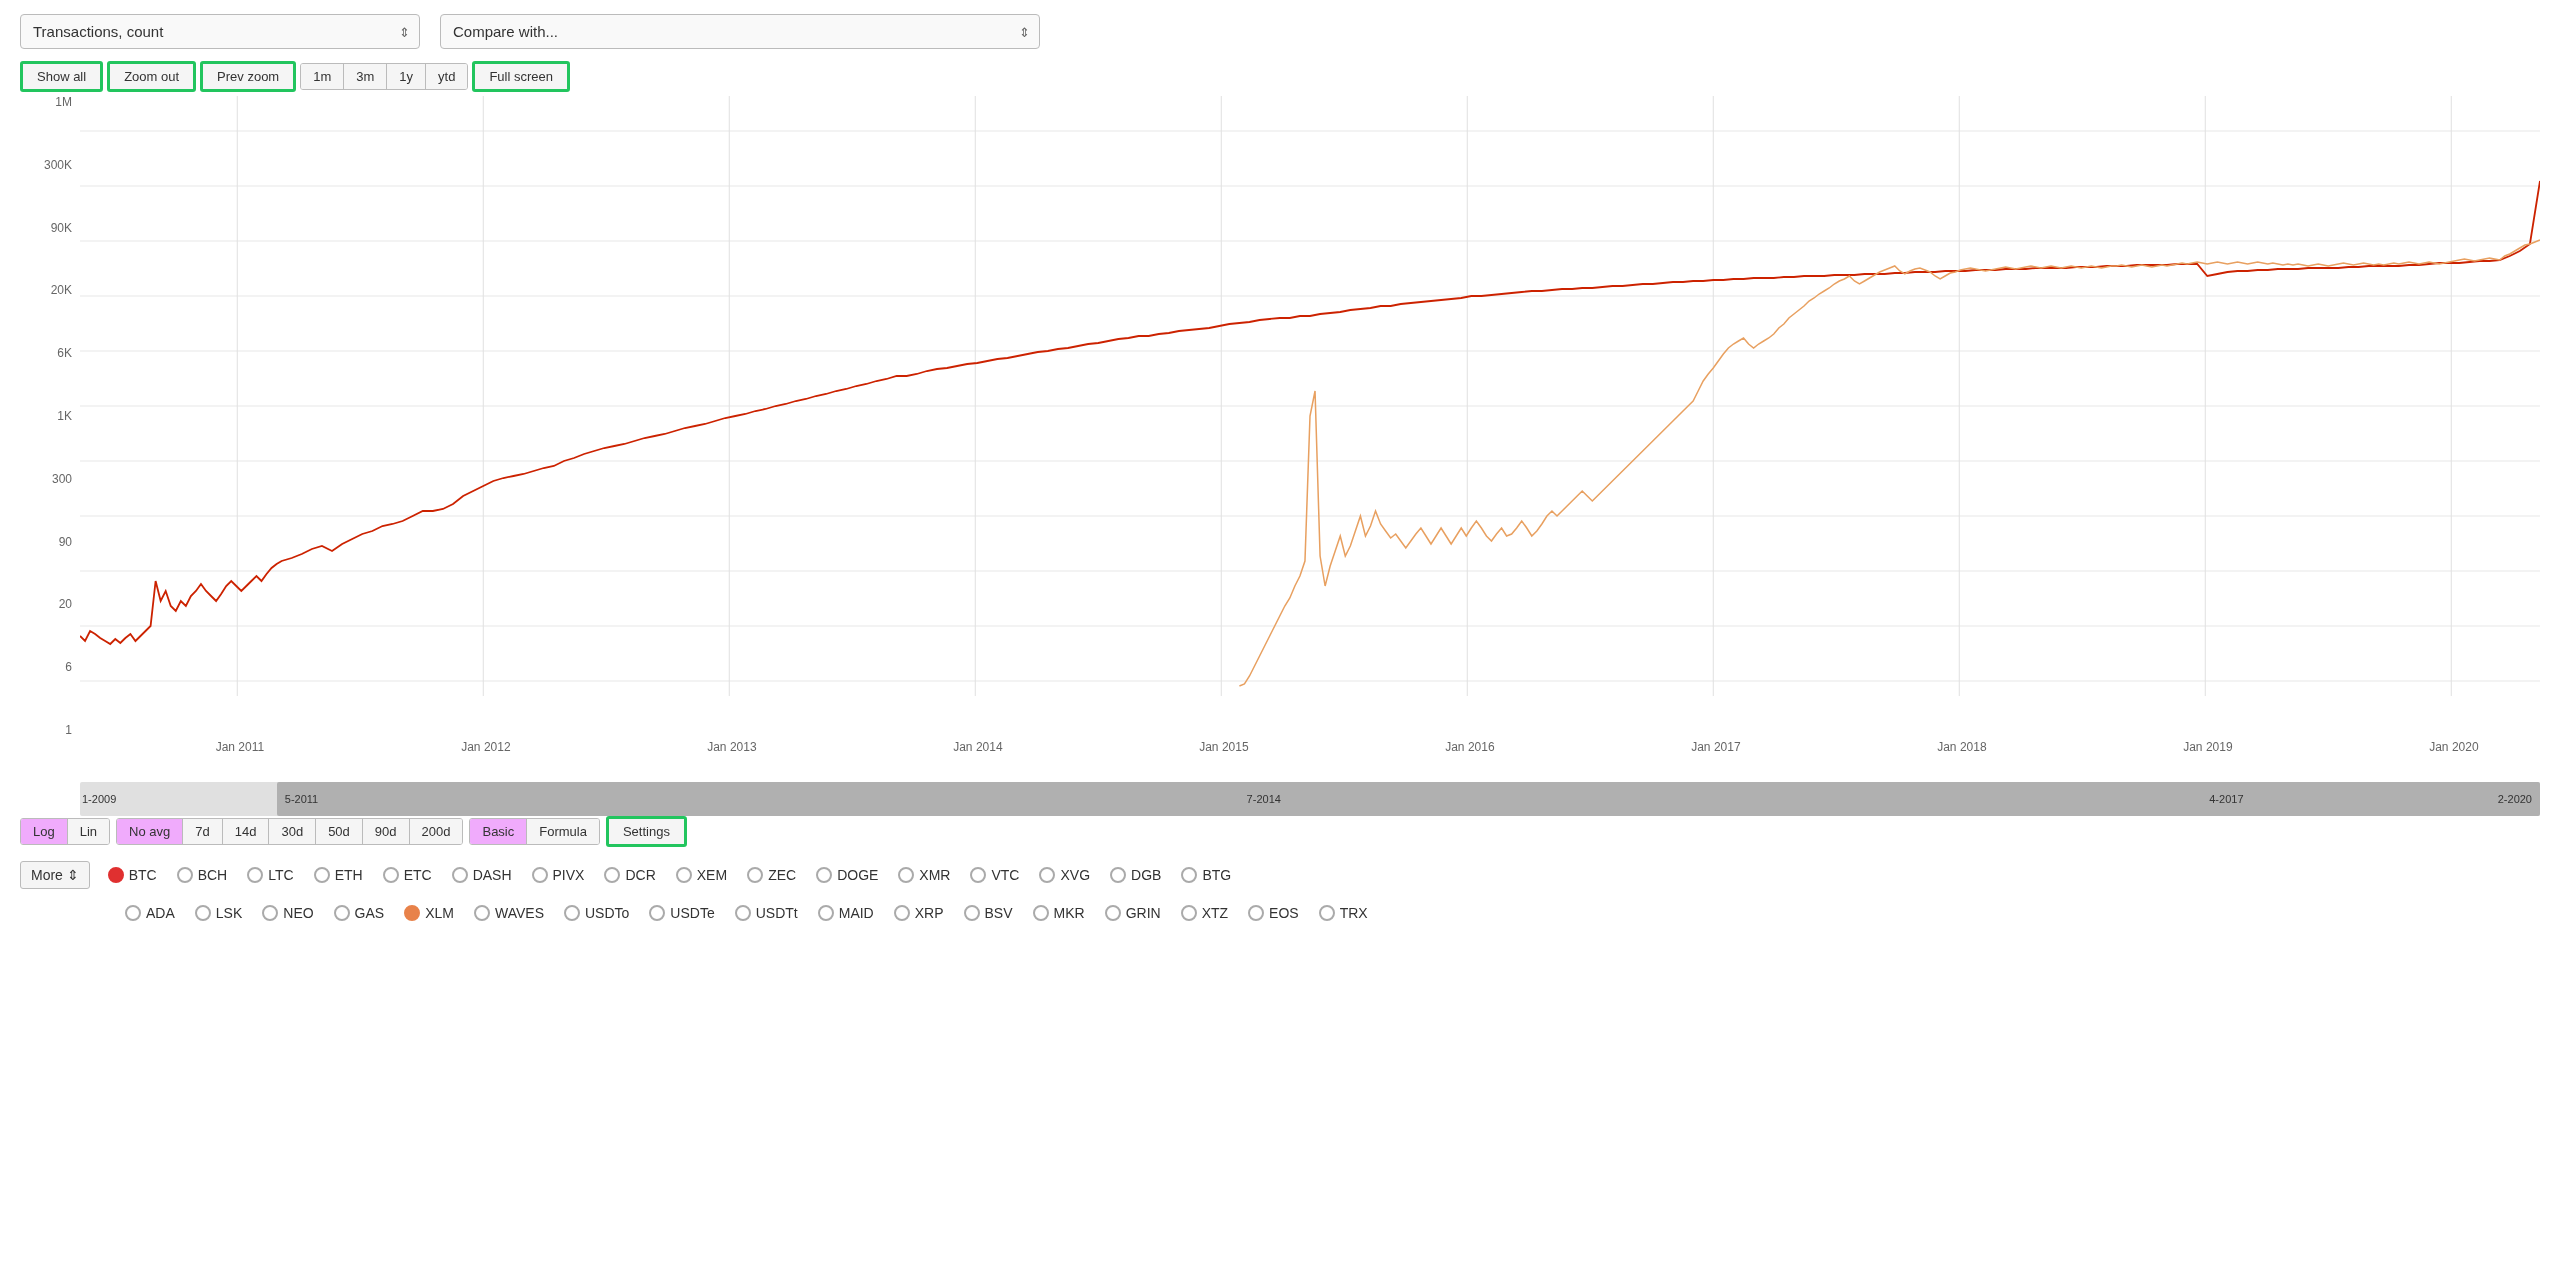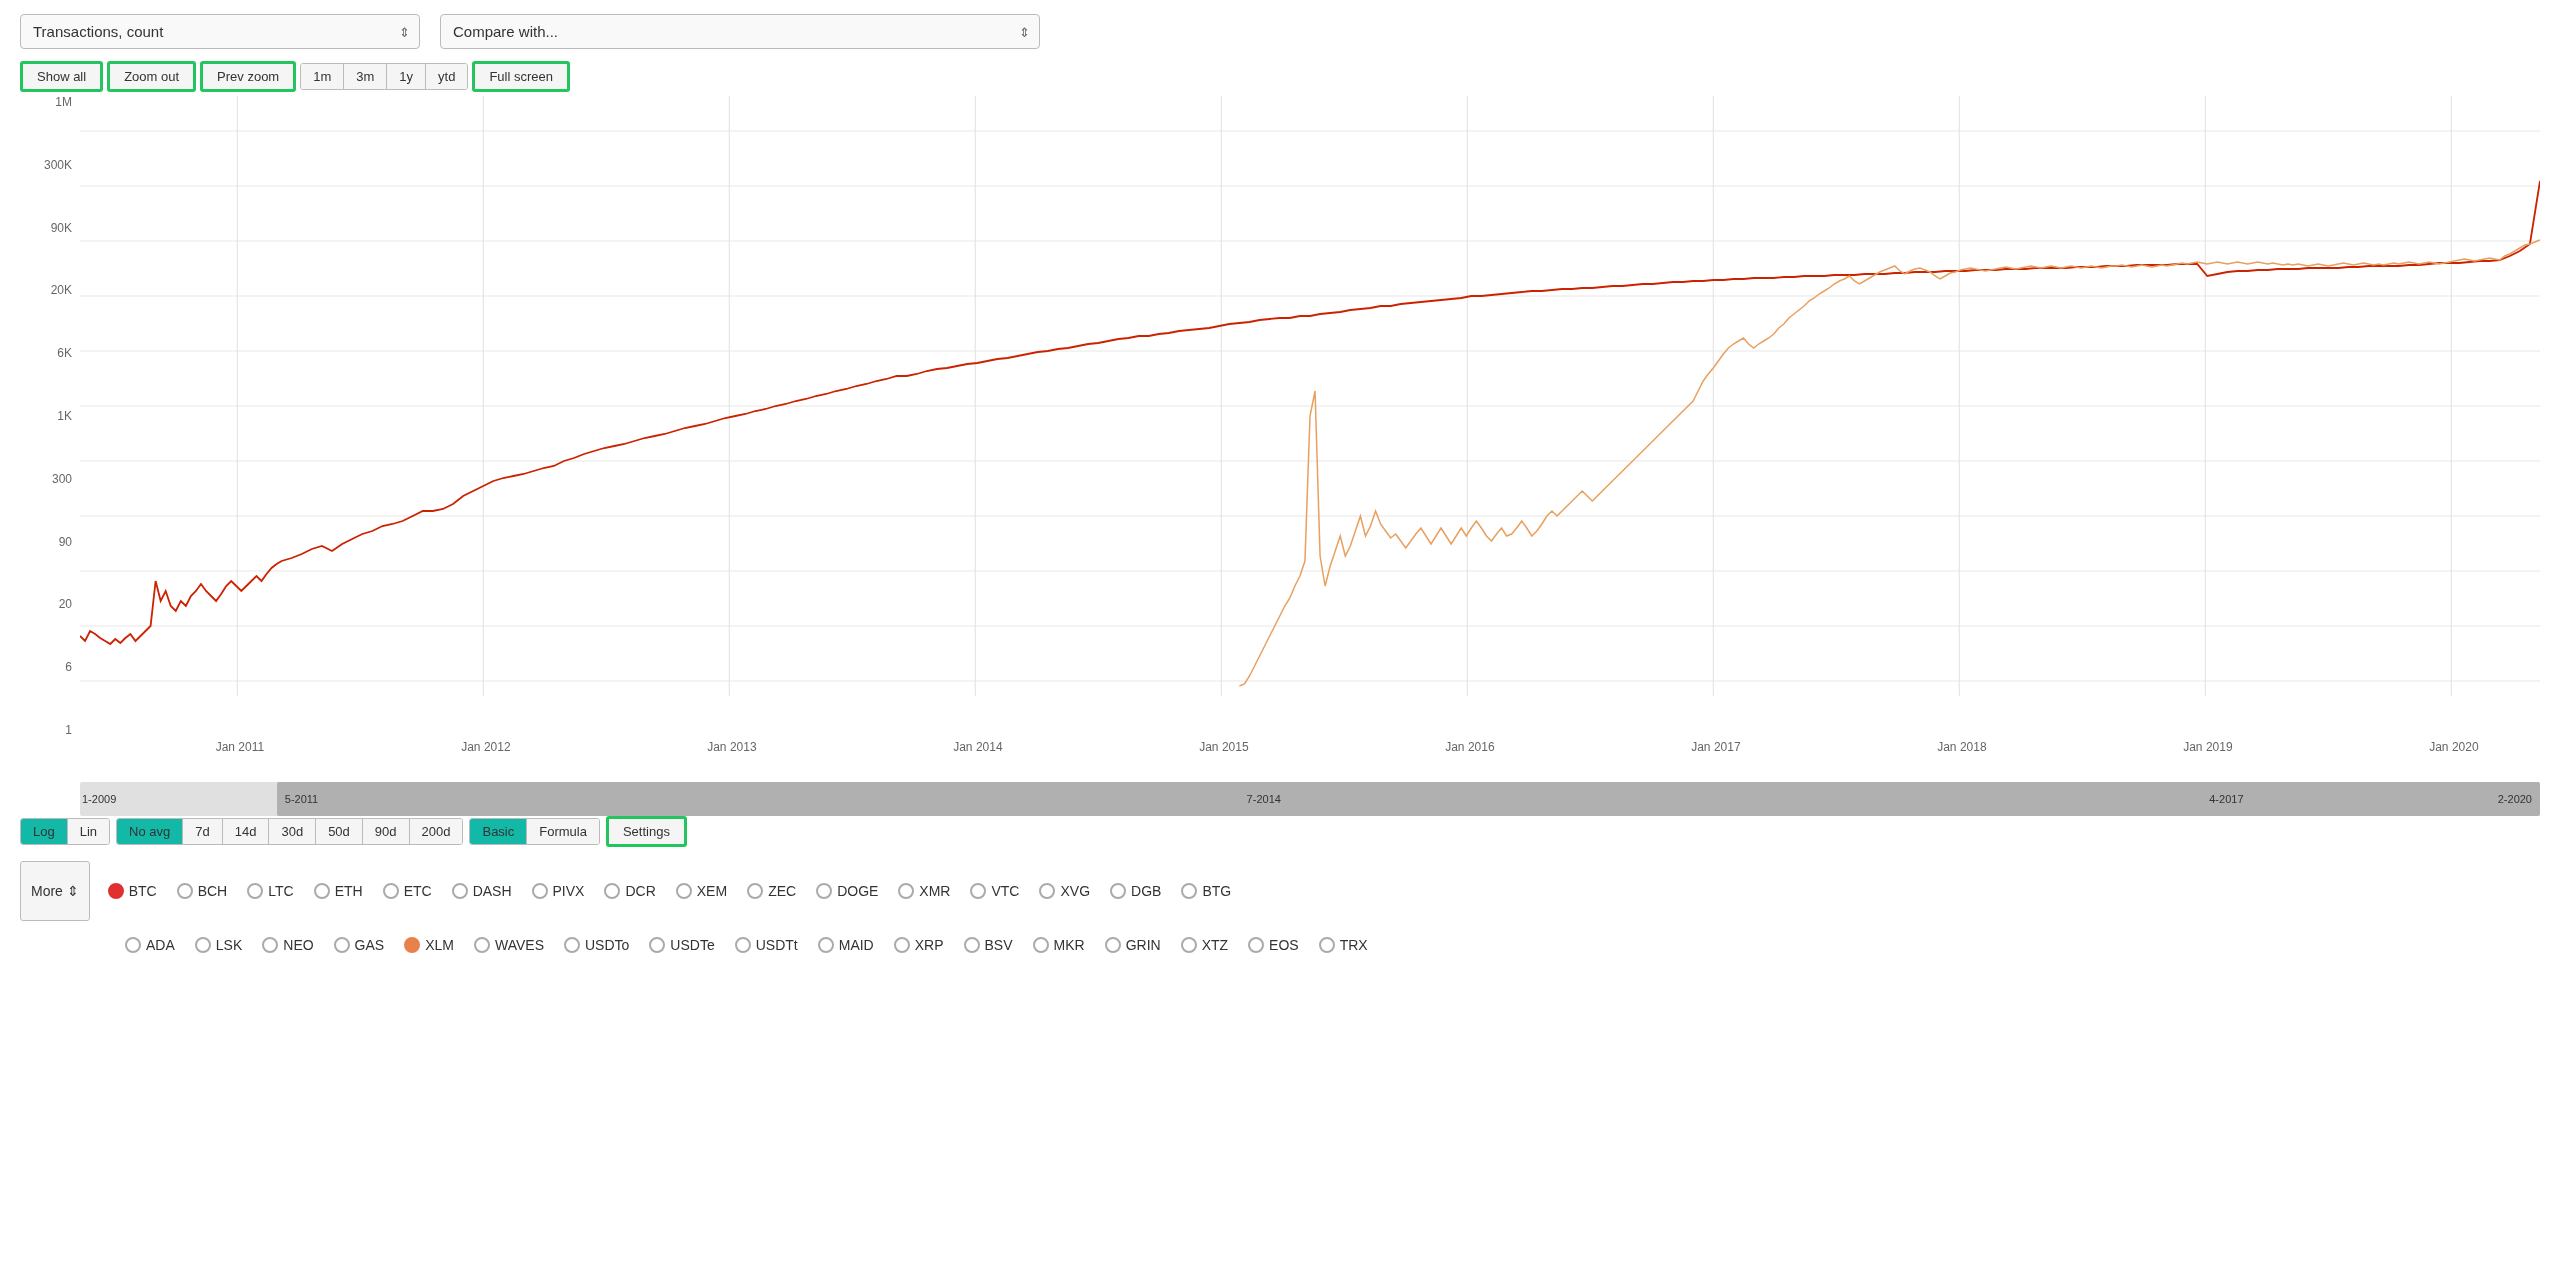--- a/index.html
+++ b/index.html
@@ -220,28 +220,28 @@
 
     .coin-radio.empty { background: #fff; }
 
     .more-btn {
       display: flex;
       align-items: center;
       gap: 4px;
       border: 1px solid #bbb;
       border-radius: 3px;
       background: #f5f5f5;
-      padding: 21px 10px;
+      padding: 5px 10px;
       font-size: 14px;
       cursor: pointer;
       margin-right: 8px;
     }
 
     .active-btn {
-      background: #14b8a6;
+      background: #f0abfc;
       border-color: #999;
     }
   </style>
 </head>
 <body>
 
 <div class="top-controls">
   <div class="dropdown-wrapper">
     <select class="dropdown-select">
       <option>Transactions, count</option>

